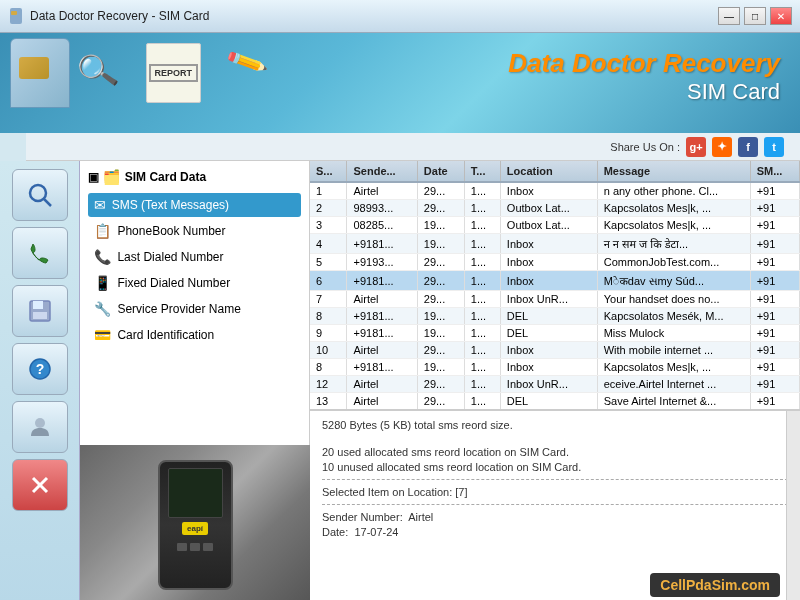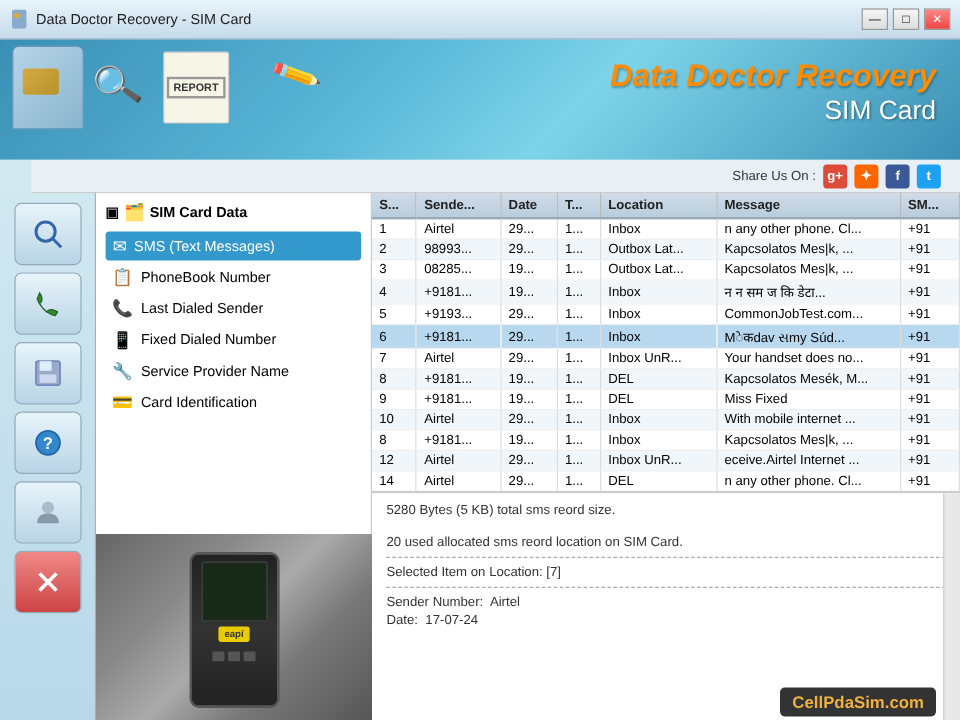--- a/index.html
+++ b/index.html
@@ -38,21 +38,21 @@
       border-radius: 6px 6px 0 0; border: 1px solid #6699bb;
       position: relative;
     }
     .header-sim-chip {
       width: 30px; height: 22px; background: linear-gradient(135deg, #d4aa44, #b8922a);
       border-radius: 3px; position: absolute; top: 18px; left: 8px;
     }
     .header-report {
       width: 55px; height: 60px; background: #f5f5e8; border: 1px solid #ccc;
       position: relative; display: flex; align-items: center; justify-content: center;
-      font-size: 9px; font-weight: bold; color: #333; border-radius: 2px;
+      font-size: 9px; font-weight: bold; color: #333; border-radius: 2px; margin-left: 10px;
     }
     .header-title-area { position: absolute; right: 20px; top: 15px; text-align: right; }
     .header-title-main {
       font-size: 26px; font-weight: bold;
       color: #ff8c00;
       text-shadow: 1px 1px 2px rgba(0,0,0,0.3);
       font-style: italic;
     }
     .header-title-sub {
       font-size: 22px; font-weight: normal; color: #fff;
@@ -293,21 +293,21 @@
       <div class="tree-item active">
         <span class="tree-icon">✉</span>
         <span>SMS (Text Messages)</span>
       </div>
       <div class="tree-item">
         <span class="tree-icon">📋</span>
         <span>PhoneBook Number</span>
       </div>
       <div class="tree-item">
         <span class="tree-icon">📞</span>
-        <span>Last Dialed Sender</span>
+        <span>Last Dialed Number</span>
       </div>
       <div class="tree-item">
         <span class="tree-icon">📱</span>
         <span>Fixed Dialed Number</span>
       </div>
       <div class="tree-item">
         <span class="tree-icon">🔧</span>
         <span>Service Provider Name</span>
       </div>
       <div class="tree-item">
@@ -420,21 +420,21 @@
               <td>DEL</td>
               <td>Kapcsolatos Mesék, M...</td>
               <td>+91</td>
             </tr>
             <tr>
               <td>9</td>
               <td>+9181...</td>
               <td>19...</td>
               <td>1...</td>
               <td>DEL</td>
-              <td>Miss Fixed</td>
+              <td>Miss Mulock</td>
               <td>+91</td>
             </tr>
             <tr>
               <td>10</td>
               <td>Airtel</td>
               <td>29...</td>
               <td>1...</td>
               <td>Inbox</td>
               <td>With mobile internet  ...</td>
               <td>+91</td>
@@ -448,40 +448,50 @@
               <td>Kapcsolatos Mes|k, ...</td>
               <td>+91</td>
             </tr>
             <tr>
               <td>12</td>
               <td>Airtel</td>
               <td>29...</td>
               <td>1...</td>
               <td>Inbox UnR...</td>
               <td>eceive.Airtel Internet ...</td>
+              <td>+91</td>
+            </tr>
+            <tr>
+              <td>13</td>
+              <td>Airtel</td>
+              <td>29...</td>
+              <td>1...</td>
+              <td>DEL</td>
+              <td>Save Airtel Internet &amp;...</td>
               <td>+91</td>
             </tr>
             <tr>
               <td>14</td>
               <td>Airtel</td>
               <td>29...</td>
               <td>1...</td>
               <td>DEL</td>
               <td>n any other phone. Cl...</td>
               <td>+91</td>
             </tr>
           </tbody>
       </table>
     </div>
 
     <div class="info-panel">
       <div class="info-scrollbar"></div>
       <div class="info-line">5280 Bytes (5 KB) total sms reord size.</div>
       <br>
       <div class="info-line">20 used allocated sms reord location on SIM Card.</div>
+      <div class="info-line">10 unused allocated sms reord location on SIM Card.</div>
       <div class="info-divider"></div>
       <div class="info-line">Selected Item on Location: [7]</div>
       <div class="info-divider"></div>
       <div class="info-line">
         <span>Sender Number:</span>&nbsp;
         <span>Airtel</span>
       </div>
       <div class="info-line">
         <span>Date:</span>&nbsp;
         <span>17-07-24</span>

